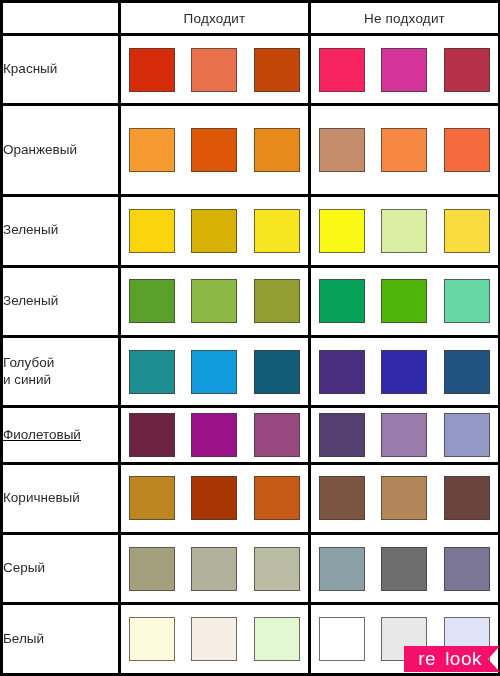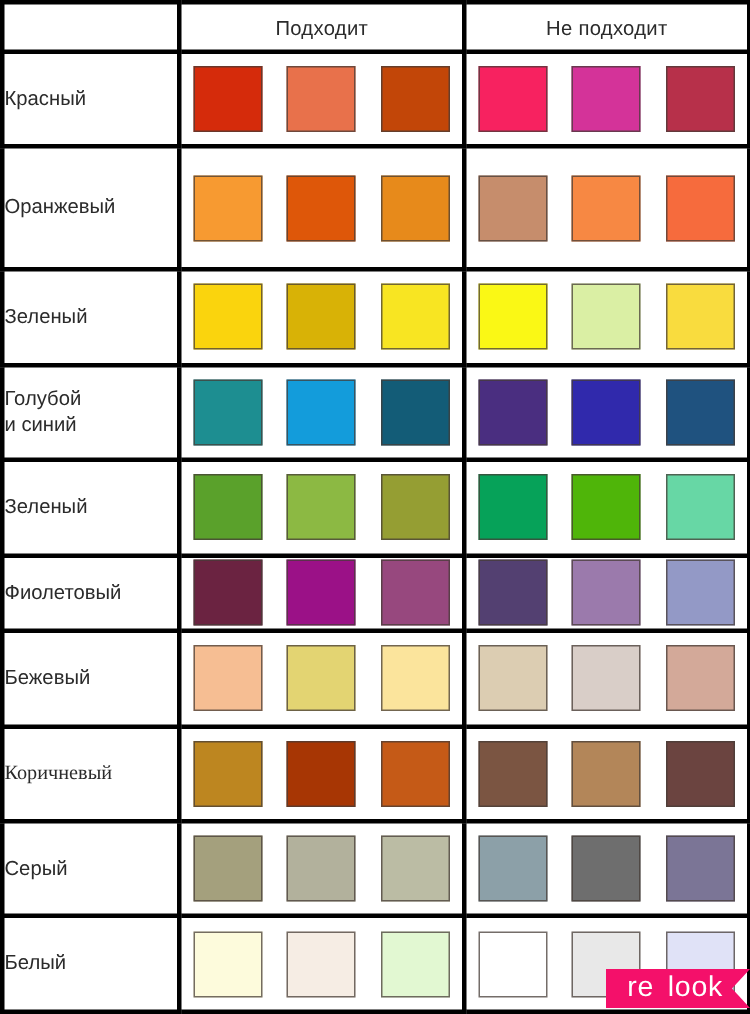--- a/index.html
+++ b/index.html
@@ -167,88 +167,71 @@
         </td>
         <td class="swatch-cell">
           <div class="swatch-row">
             <div class="swatch" style="background: rgb(250, 248, 21);"></div>
             <div class="swatch" style="background: rgb(218, 239, 164);"></div>
             <div class="swatch" style="background: rgb(249, 220, 62);"></div>
           </div>
         </td>
       </tr>
       <tr style="height: 59px;">
+        <td class="label-cell">Зеленый</td>
+        <td class="swatch-cell">
+          <div class="swatch-row">
+            <div class="swatch" style="background: rgb(90, 161, 43);"></div>
+            <div class="swatch" style="background: rgb(140, 185, 67);"></div>
+            <div class="swatch" style="background: rgb(149, 158, 51);"></div>
+          </div>
+        </td>
+        <td class="swatch-cell">
+          <div class="swatch-row">
+            <div class="swatch" style="background: rgb(6, 162, 89);"></div>
+            <div class="swatch" style="background: rgb(79, 181, 9);"></div>
+            <div class="swatch" style="background: rgb(103, 215, 165);"></div>
+          </div>
+        </td>
+      </tr>
+      <tr style="height: 59px;">
         <td class="label-cell">Голубой<br>и синий</td>
         <td class="swatch-cell">
           <div class="swatch-row">
             <div class="swatch" style="background: rgb(29, 142, 145);"></div>
             <div class="swatch" style="background: rgb(19, 156, 219);"></div>
             <div class="swatch" style="background: rgb(19, 92, 119);"></div>
           </div>
         </td>
         <td class="swatch-cell">
           <div class="swatch-row">
             <div class="swatch" style="background: rgb(74, 46, 128);"></div>
             <div class="swatch" style="background: rgb(48, 41, 172);"></div>
             <div class="swatch" style="background: rgb(31, 82, 127);"></div>
           </div>
         </td>
       </tr>
-      <tr style="height: 59px;">
-        <td class="label-cell">Зеленый</td>
-        <td class="swatch-cell">
-          <div class="swatch-row">
-            <div class="swatch" style="background: rgb(90, 161, 43);"></div>
-            <div class="swatch" style="background: rgb(140, 185, 67);"></div>
-            <div class="swatch" style="background: rgb(149, 158, 51);"></div>
-          </div>
-        </td>
-        <td class="swatch-cell">
-          <div class="swatch-row">
-            <div class="swatch" style="background: rgb(6, 162, 89);"></div>
-            <div class="swatch" style="background: rgb(79, 181, 9);"></div>
-            <div class="swatch" style="background: rgb(103, 215, 165);"></div>
-          </div>
-        </td>
-      </tr>
-      <tr style="height: 44px;">
+      <tr style="height: 44px; text-decoration: underline;">
         <td class="label-cell">Фиолетовый</td>
         <td class="swatch-cell">
           <div class="swatch-row">
             <div class="swatch" style="background: rgb(107, 35, 65);"></div>
             <div class="swatch" style="background: rgb(155, 17, 135);"></div>
             <div class="swatch" style="background: rgb(151, 72, 126);"></div>
           </div>
         </td>
         <td class="swatch-cell">
           <div class="swatch-row">
             <div class="swatch" style="background: rgb(83, 64, 113);"></div>
             <div class="swatch" style="background: rgb(155, 122, 172);"></div>
             <div class="swatch" style="background: rgb(147, 153, 198);"></div>
           </div>
         </td>
       </tr>
       <tr style="height: 59px;">
-        <td class="label-cell">Бежевый</td>
-        <td class="swatch-cell">
-          <div class="swatch-row">
-            <div class="swatch" style="background: rgb(246, 190, 147);"></div>
-            <div class="swatch" style="background: rgb(227, 212, 114);"></div>
-            <div class="swatch" style="background: rgb(251, 228, 156);"></div>
-          </div>
-        </td>
-        <td class="swatch-cell">
-          <div class="swatch-row">
-            <div class="swatch" style="background: rgb(220, 205, 178);"></div>
-            <div class="swatch" style="background: rgb(217, 206, 200);"></div>
-            <div class="swatch" style="background: rgb(211, 169, 153);"></div>
-          </div>
-        </td>
-      </tr>
-      <tr style="height: 59px; font-family: Liberation Serif, serif;">
         <td class="label-cell">Коричневый</td>
         <td class="swatch-cell">
           <div class="swatch-row">
             <div class="swatch" style="background: rgb(189, 134, 32);"></div>
             <div class="swatch" style="background: rgb(167, 54, 4);"></div>
             <div class="swatch" style="background: rgb(197, 90, 23);"></div>
           </div>
         </td>
         <td class="swatch-cell">
           <div class="swatch-row">

